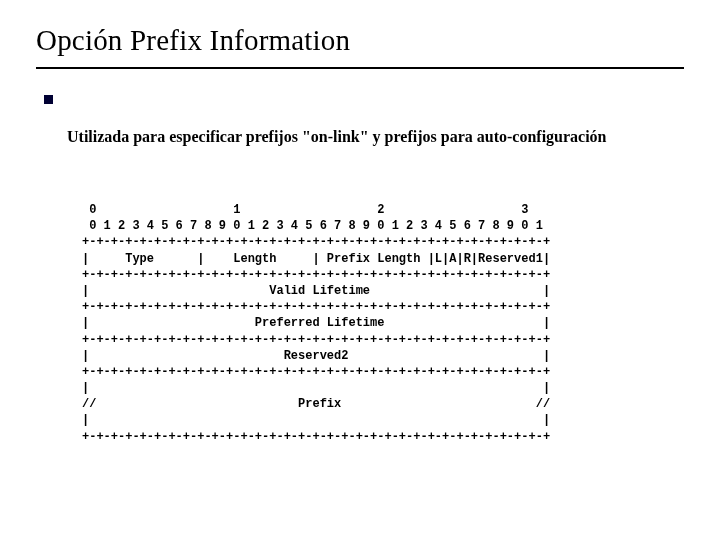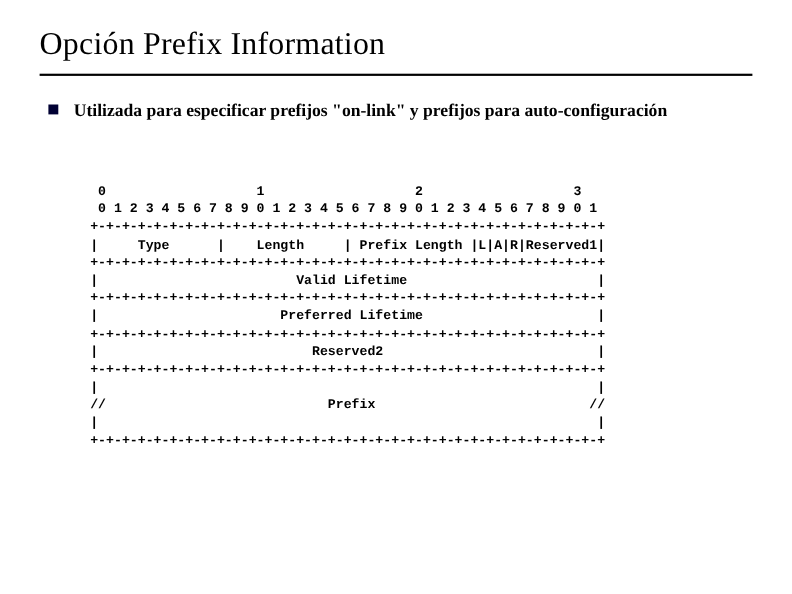--- a/index.html
+++ b/index.html
@@ -39,20 +39,21 @@
     width: 9px;
     height: 9px;
     background: #000033;
     flex: 0 0 auto;
     margin-top: 4px;
   }
   .bullet-text {
     font-size: 16px;
     font-weight: 700;
     line-height: 1.25;
+    margin-top: 36px;
   }
   .diagram {
     font-family: "Courier New", Courier, monospace;
     font-size: 12px;
     font-weight: bold;
     line-height: 1.35;
     white-space: pre;
     margin: 55px 0 0 46px;
   }
 </style>

